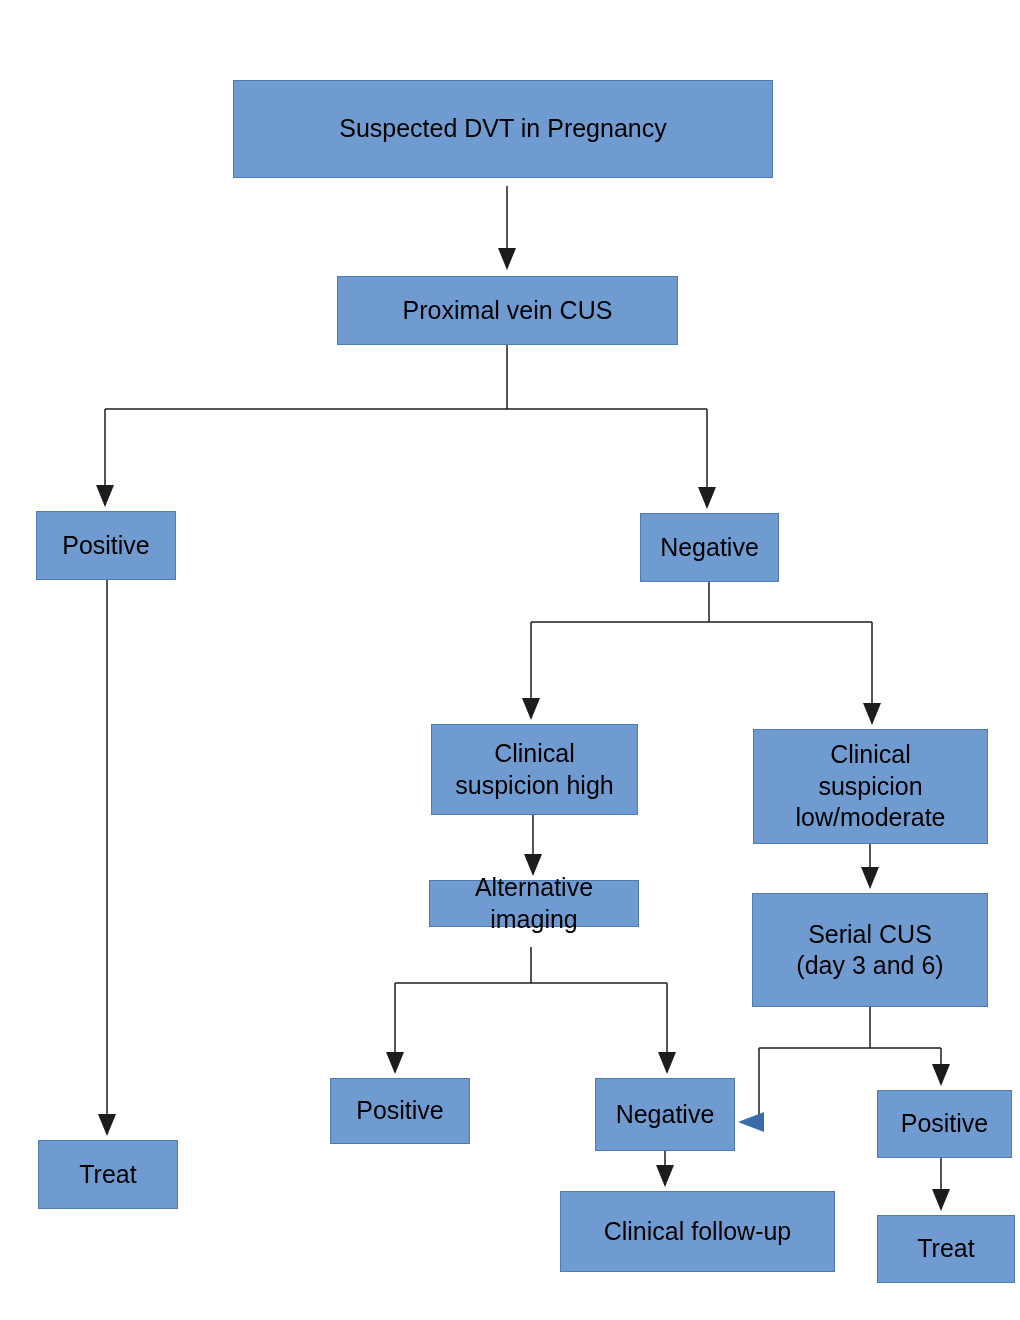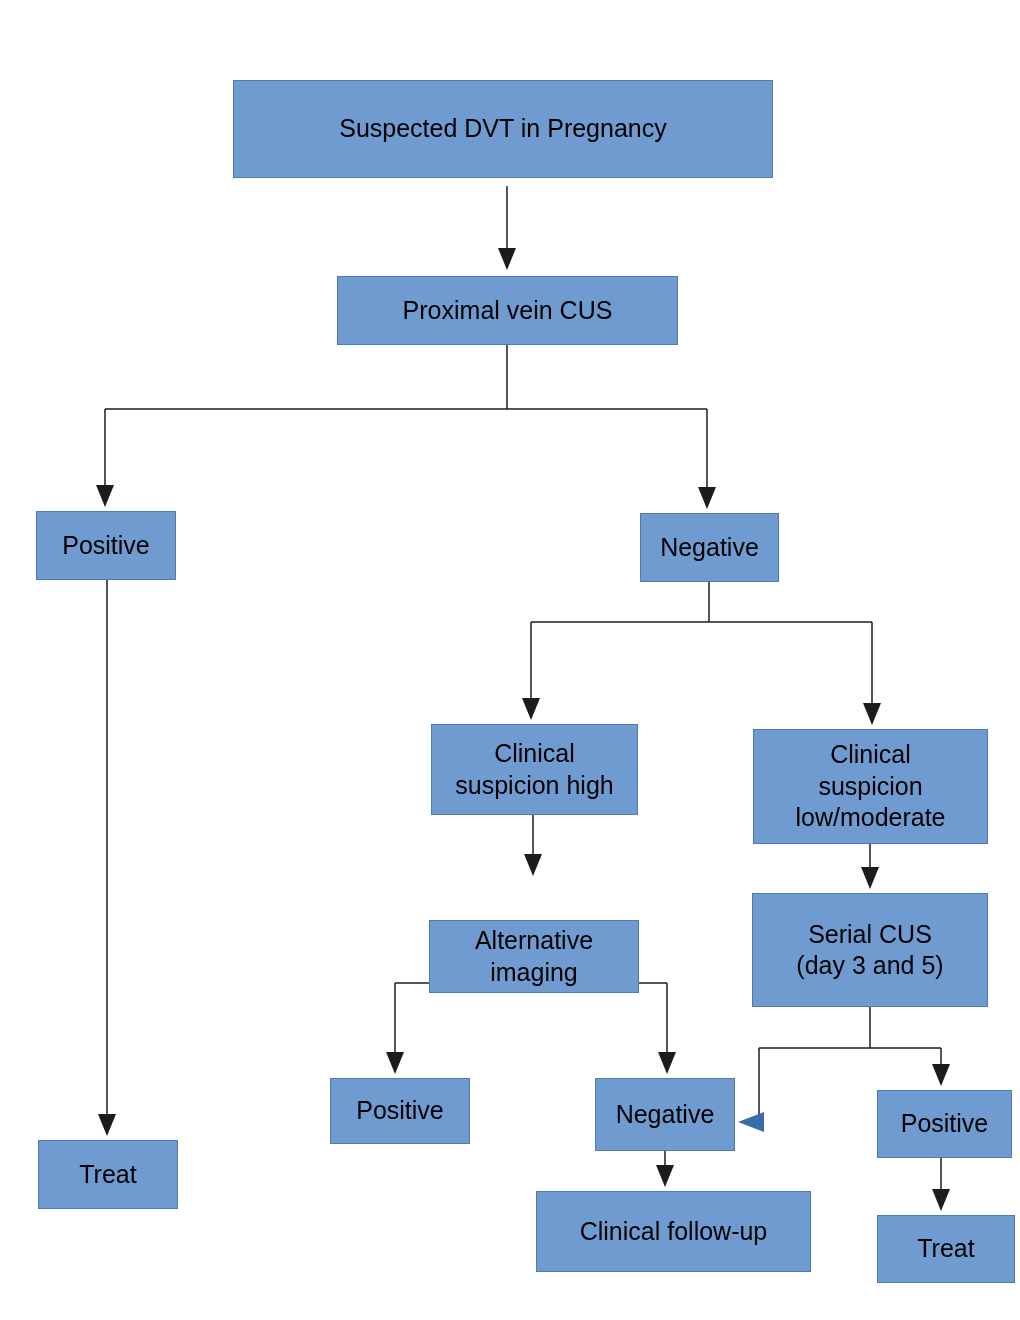--- a/index.html
+++ b/index.html
@@ -100,31 +100,31 @@
 
   <div class="node" style="left:640px; top:513px; width:139px; height:69px;">Negative</div>
 
   <div class="node" style="left:431px; top:724px; width:207px; height:91px;">Clinical
 suspicion high</div>
 
   <div class="node" style="left:753px; top:729px; width:235px; height:115px;">Clinical
 suspicion
 low/moderate</div>
 
-  <div class="node" style="left:429px; top:920px; width:210px; height:73px;">Alternative
+  <div class="node" style="left:429px; top:880px; width:210px; height:47px;">Alternative
 imaging</div>
 
   <div class="node" style="left:752px; top:893px; width:236px; height:114px;">Serial CUS
-(day 3 and 5)</div>
+(day 3 and 6)</div>
 
   <div class="node" style="left:330px; top:1078px; width:140px; height:66px;">Positive</div>
 
   <div class="node" style="left:595px; top:1078px; width:140px; height:73px;">Negative</div>
 
-  <div class="node" style="left:536px; top:1191px; width:275px; height:81px;">Clinical follow-up</div>
+  <div class="node" style="left:560px; top:1191px; width:275px; height:81px;">Clinical follow-up</div>
 
   <div class="node" style="left:877px; top:1090px; width:135px; height:68px;">Positive</div>
 
   <div class="node" style="left:877px; top:1215px; width:138px; height:68px;">Treat</div>
 
   <div class="node" style="left:38px;  top:1140px; width:140px; height:69px;">Treat</div>
 
 </div>
 
 </body></html>

